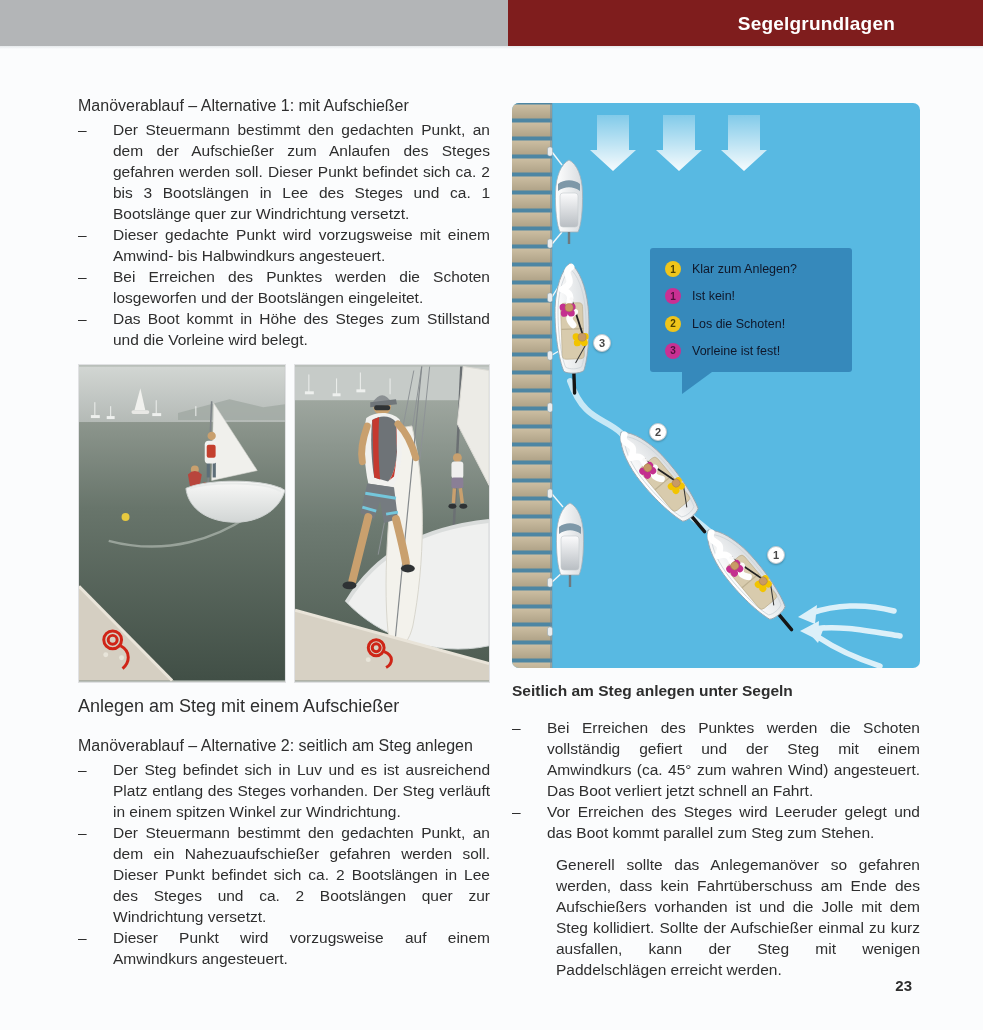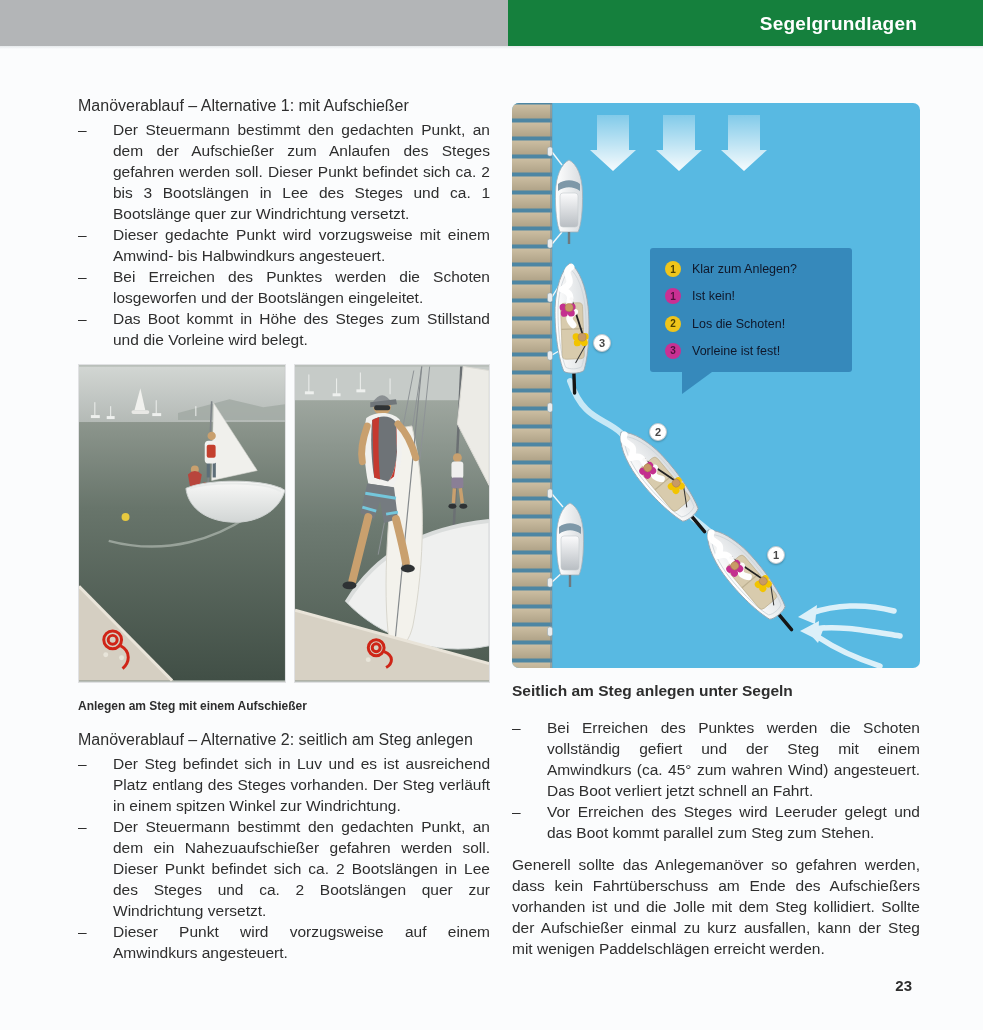--- a/index.html
+++ b/index.html
@@ -5,35 +5,35 @@
   html,body{margin:0;padding:0;}
   body{
     width:983px;height:1030px;position:relative;overflow:hidden;
     background:#fbfcfd;color:#2e2e2e;
     font-family:"Liberation Sans", sans-serif;
     font-size:15.5px;line-height:21px;
   }
   
   .header-bar{position:absolute;top:0;left:0;width:983px;height:46px;}
   .header-gray{position:absolute;left:0;top:0;width:508px;height:46px;background:#b3b5b7;}
-  .header-blue{position:absolute;left:508px;top:0;width:475px;height:46px;background:#15803d;
-    display:flex;align-items:center;justify-content:flex-end;padding-right:66px;box-sizing:border-box;}
+  .header-blue{position:absolute;left:508px;top:0;width:475px;height:46px;background:#7f1d1d;
+    display:flex;align-items:center;justify-content:flex-end;padding-right:88px;box-sizing:border-box;}
   .header-title{color:#ffffff;font-weight:bold;font-size:19px;letter-spacing:.2px;}
   .header-shadow{position:absolute;top:46px;left:0;width:983px;height:3px;
     background:linear-gradient(#e6e9ec,rgba(255,255,255,0));}
 
   
   .left-col{position:absolute;left:78px;top:95px;width:412px;}
   .right-col{position:absolute;left:512px;top:103px;width:408px;}
 
   .h-italic{font-size:16px;line-height:21px;margin:0 0 3px 0;}
   .bullet{display:flex;}
   .bullet .dash{width:35px;flex:none;}
   .bullet .btxt{flex:1;text-align:justify;}
-  .caption{font-weight:bold;font-size:12px;margin-top:13px;}
+  .caption{font-weight:normal;font-size:18px;margin-top:13px;}
 
   
   .photos{display:flex;gap:8px;margin-top:14px;}
   .photo{border:1px solid #e0e1e3;display:block;background:#b9bfba;}
 
   
   .diagram{position:relative;width:408px;height:565px;}
   .diagram svg{display:block;}
   .bubble{position:absolute;left:138px;top:145px;width:202px;height:124px;background:#3689bb;
     border-radius:3px;padding:13px 15px;box-sizing:border-box;
@@ -47,21 +47,21 @@
   .leg-badge.magenta{background:#c93093;color:#52103e;}
   .leg-text{color:#0f172a;font-size:12.5px;line-height:14px;}
 
   .posbadge{position:absolute;width:18px;height:18px;border-radius:50%;background:#ffffff;
     border:1px solid #bfc9cf;box-shadow:0 1px 2px rgba(0,0,0,.25);box-sizing:border-box;
     font-size:11px;font-weight:bold;color:#474747;
     display:flex;align-items:center;justify-content:center;}
 
   .rc-caption{font-weight:bold;font-size:15.5px;margin-top:12px;}
   .rc-bullets{margin-top:10px;}
-  .rc-para{margin-top:11px;text-align:justify;}
+  .rc-para{margin-top:11px;text-align:justify;margin-left:44px;}
 
   .pagenum{position:absolute;left:512px;top:975px;width:408px;text-align:right;
     padding-right:8px;box-sizing:border-box;font-weight:bold;font-size:15px;}
 </style>
 </head>
 <body>
 
 <div class="header-bar">
   <div class="header-gray"></div>
   <div class="header-blue">

